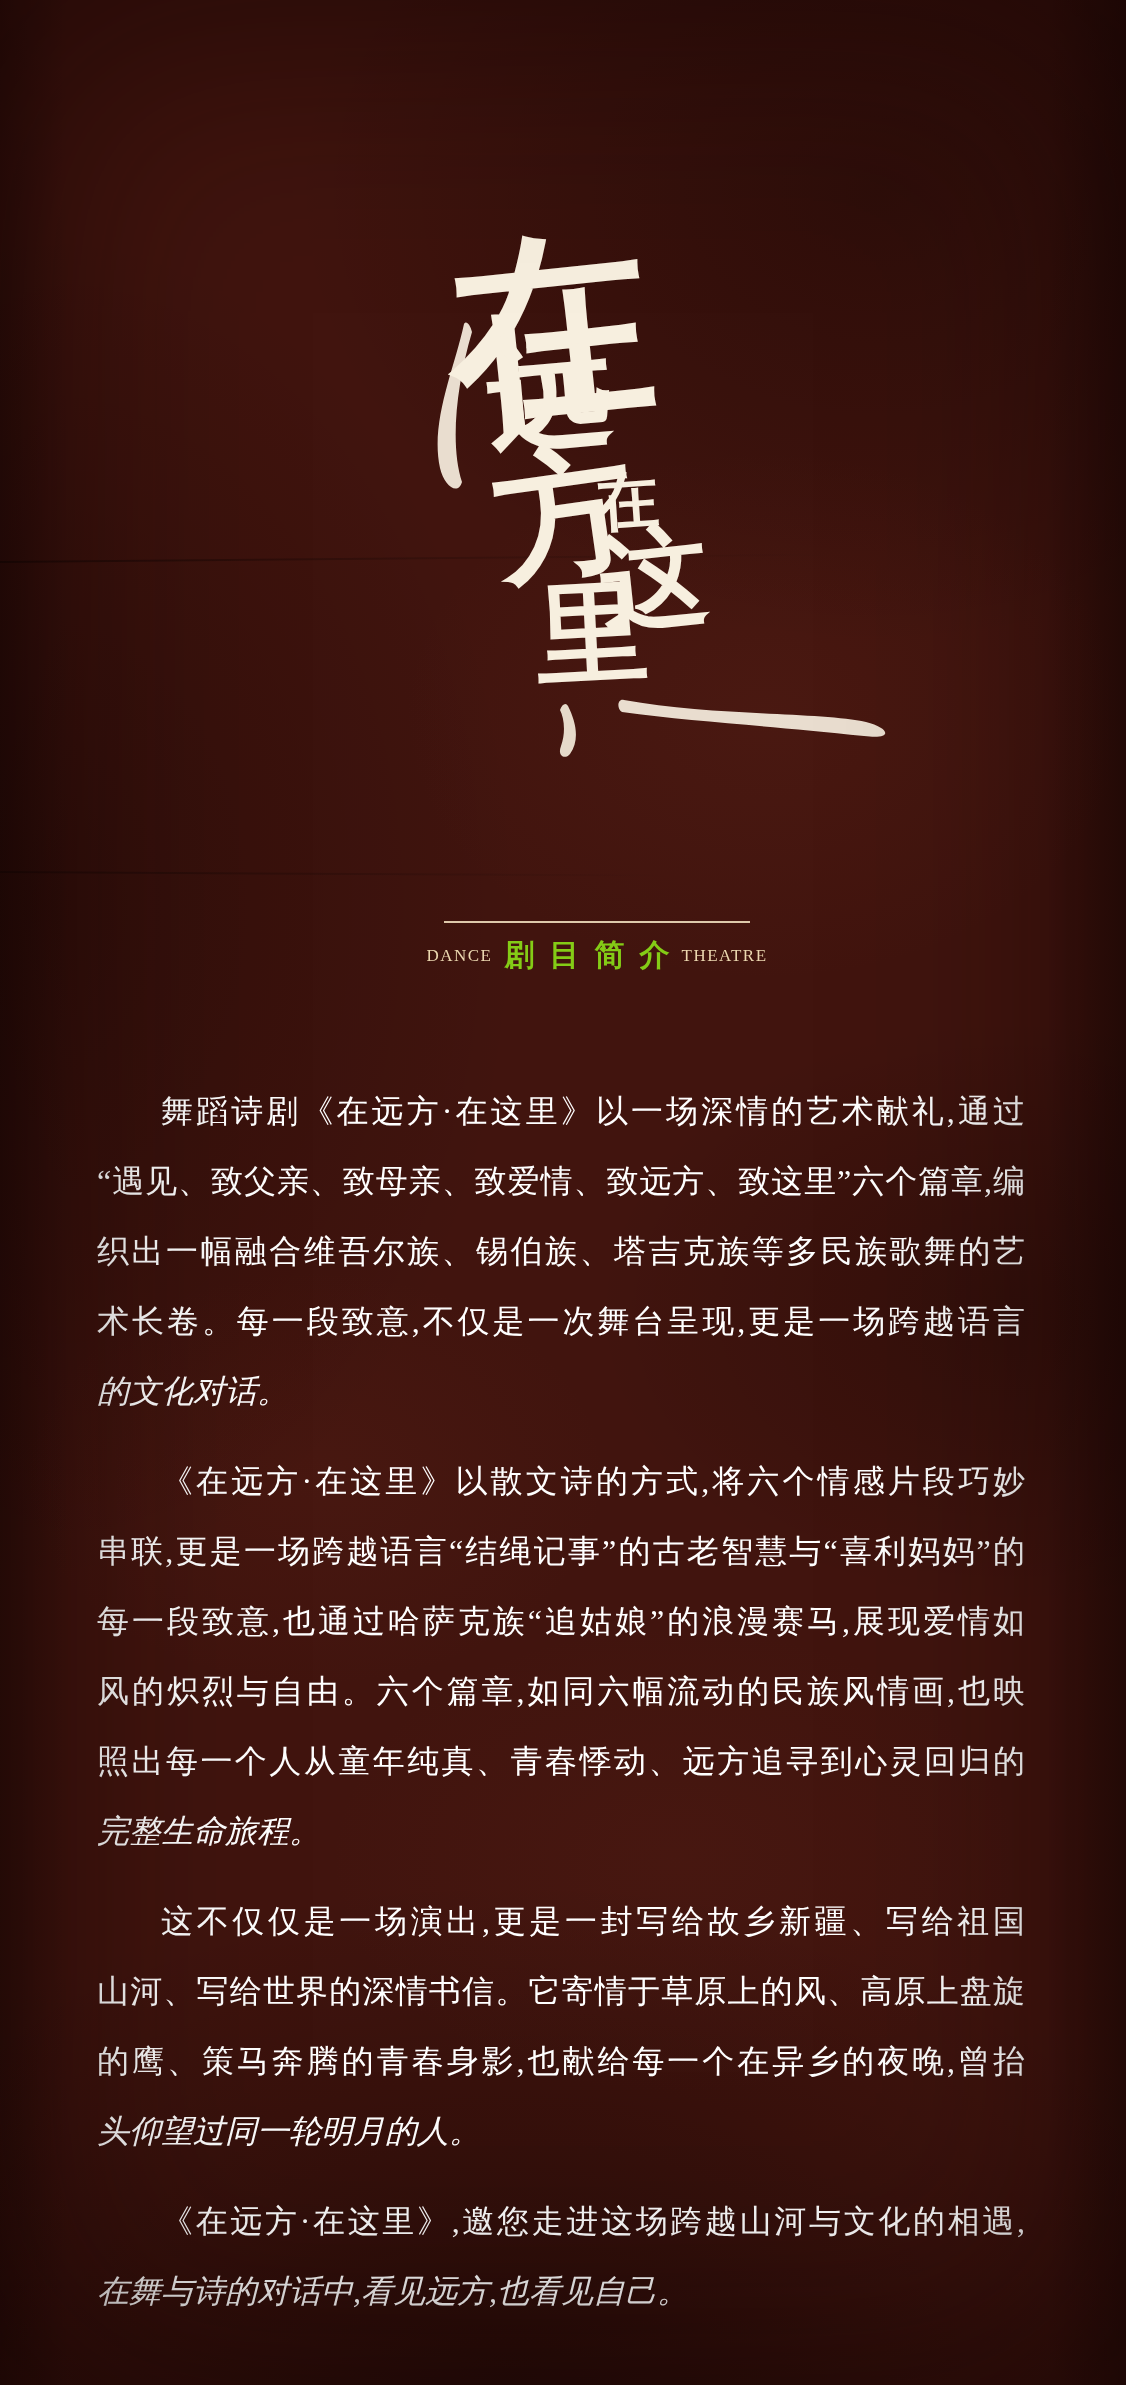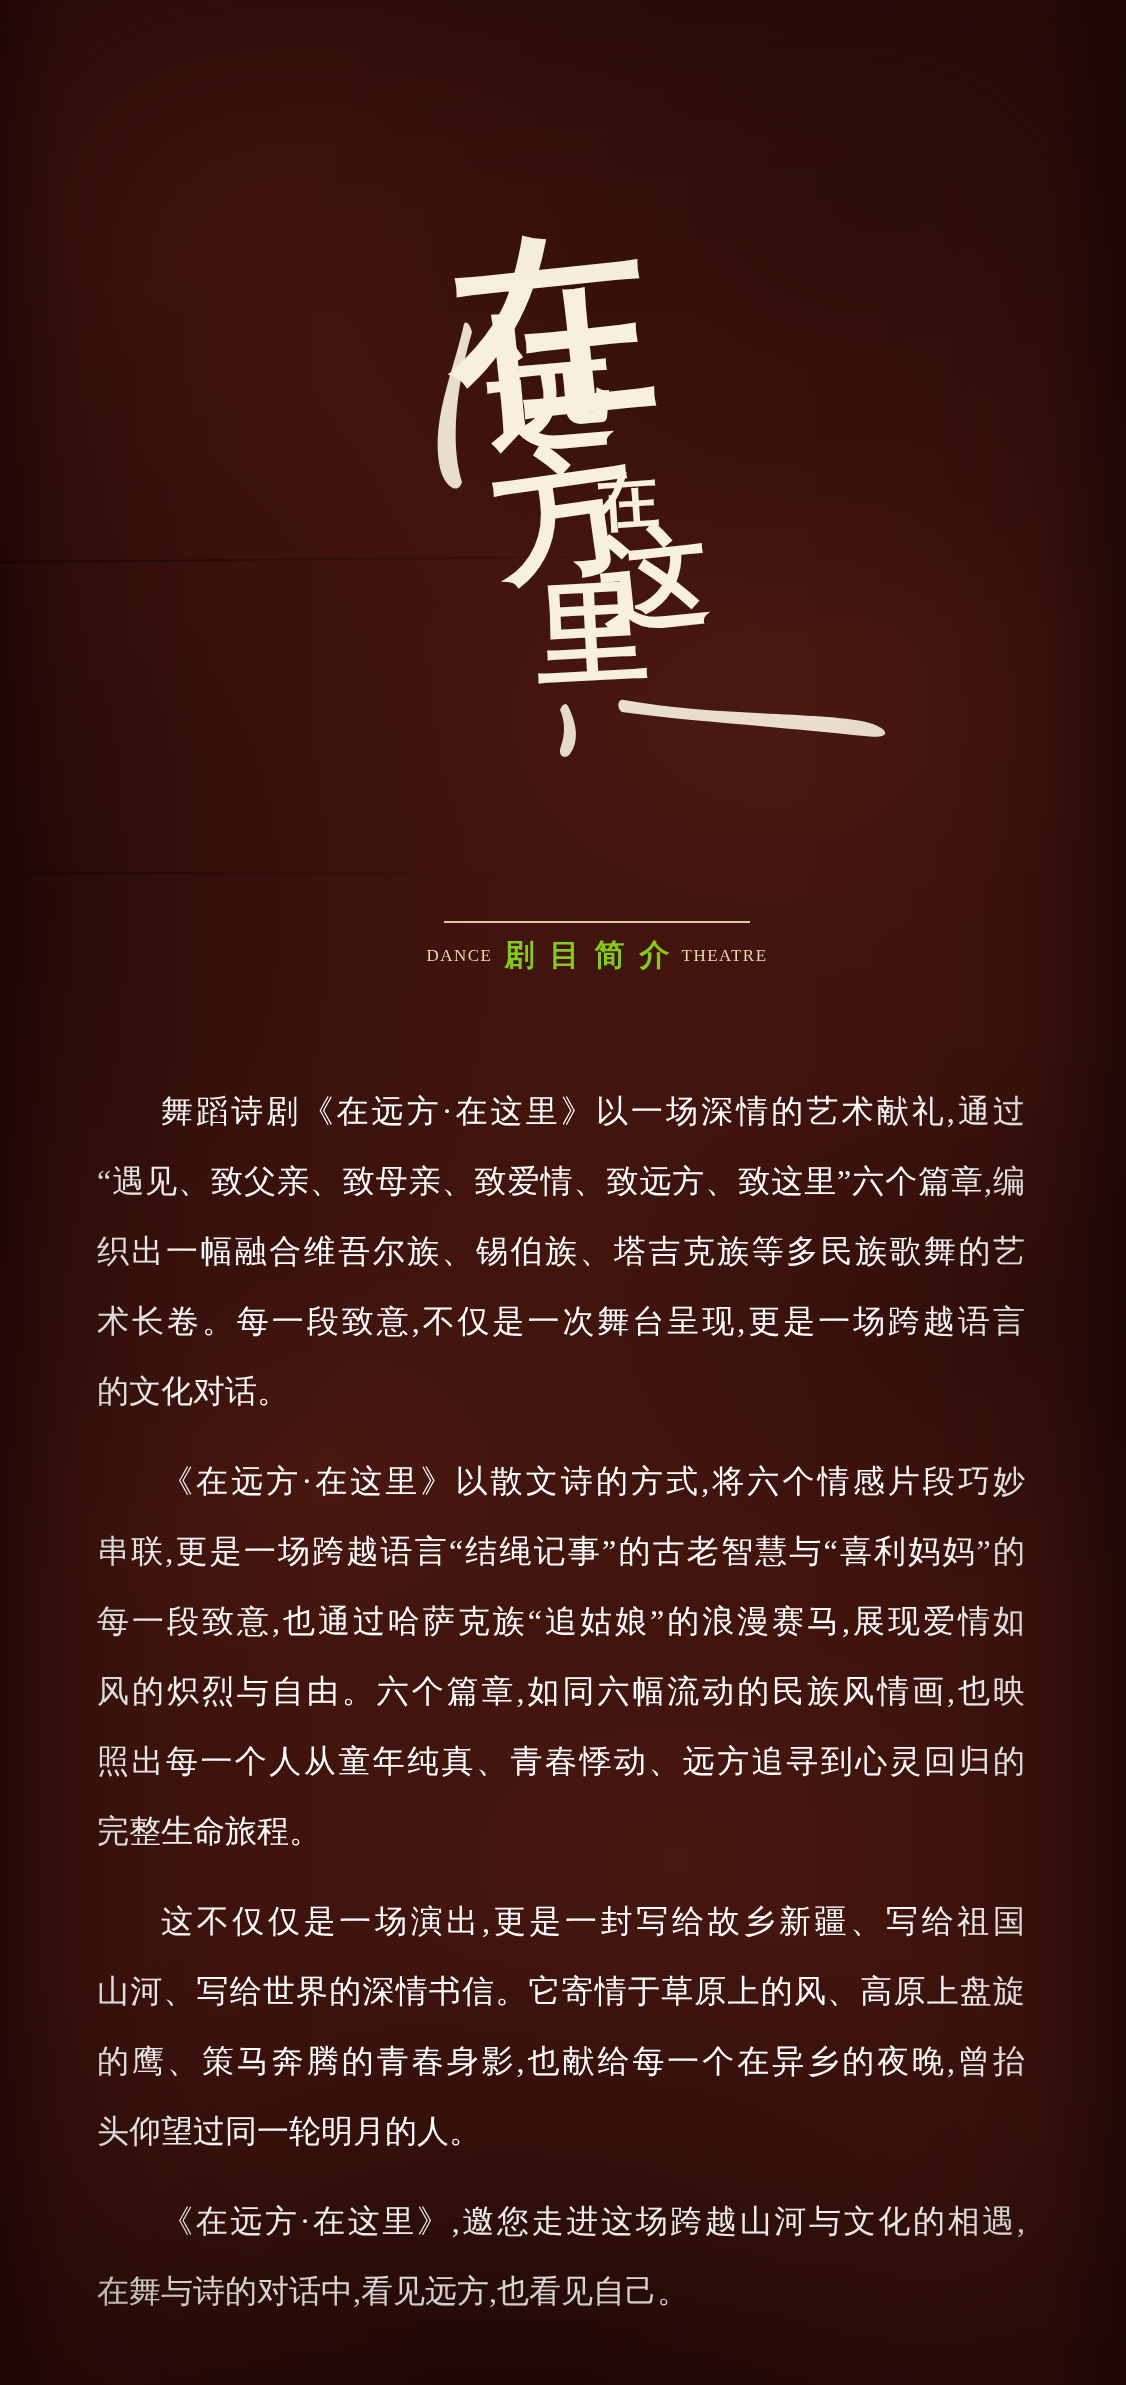--- a/index.html
+++ b/index.html
@@ -53,21 +53,21 @@
   .cn-header{font-size:30px;letter-spacing:15px;margin-right:-15px;font-weight:600;color:#84cc16;}
 
   
   .body-text{
     position:absolute;left:97px;top:1076px;width:928px;
     font-size:32px;line-height:70px;color:#f3dcb4;
     text-align:justify;
   }
   .para{margin:0 0 20px 0;}
   .line{display:block;text-align-last:justify;}
-  .line.last{text-align-last:left;}
+  .line.last{text-align-last:left;font-style:italic;}
   .line.first{text-indent:2em;}
 </style>
 </head>
 <body>
 
 <div class="poster" style="background-color: rgb(65, 20, 14);">
   <div class="texture"></div>
   <div class="crease crease-a"></div>
   <div class="crease crease-b"></div>
 

